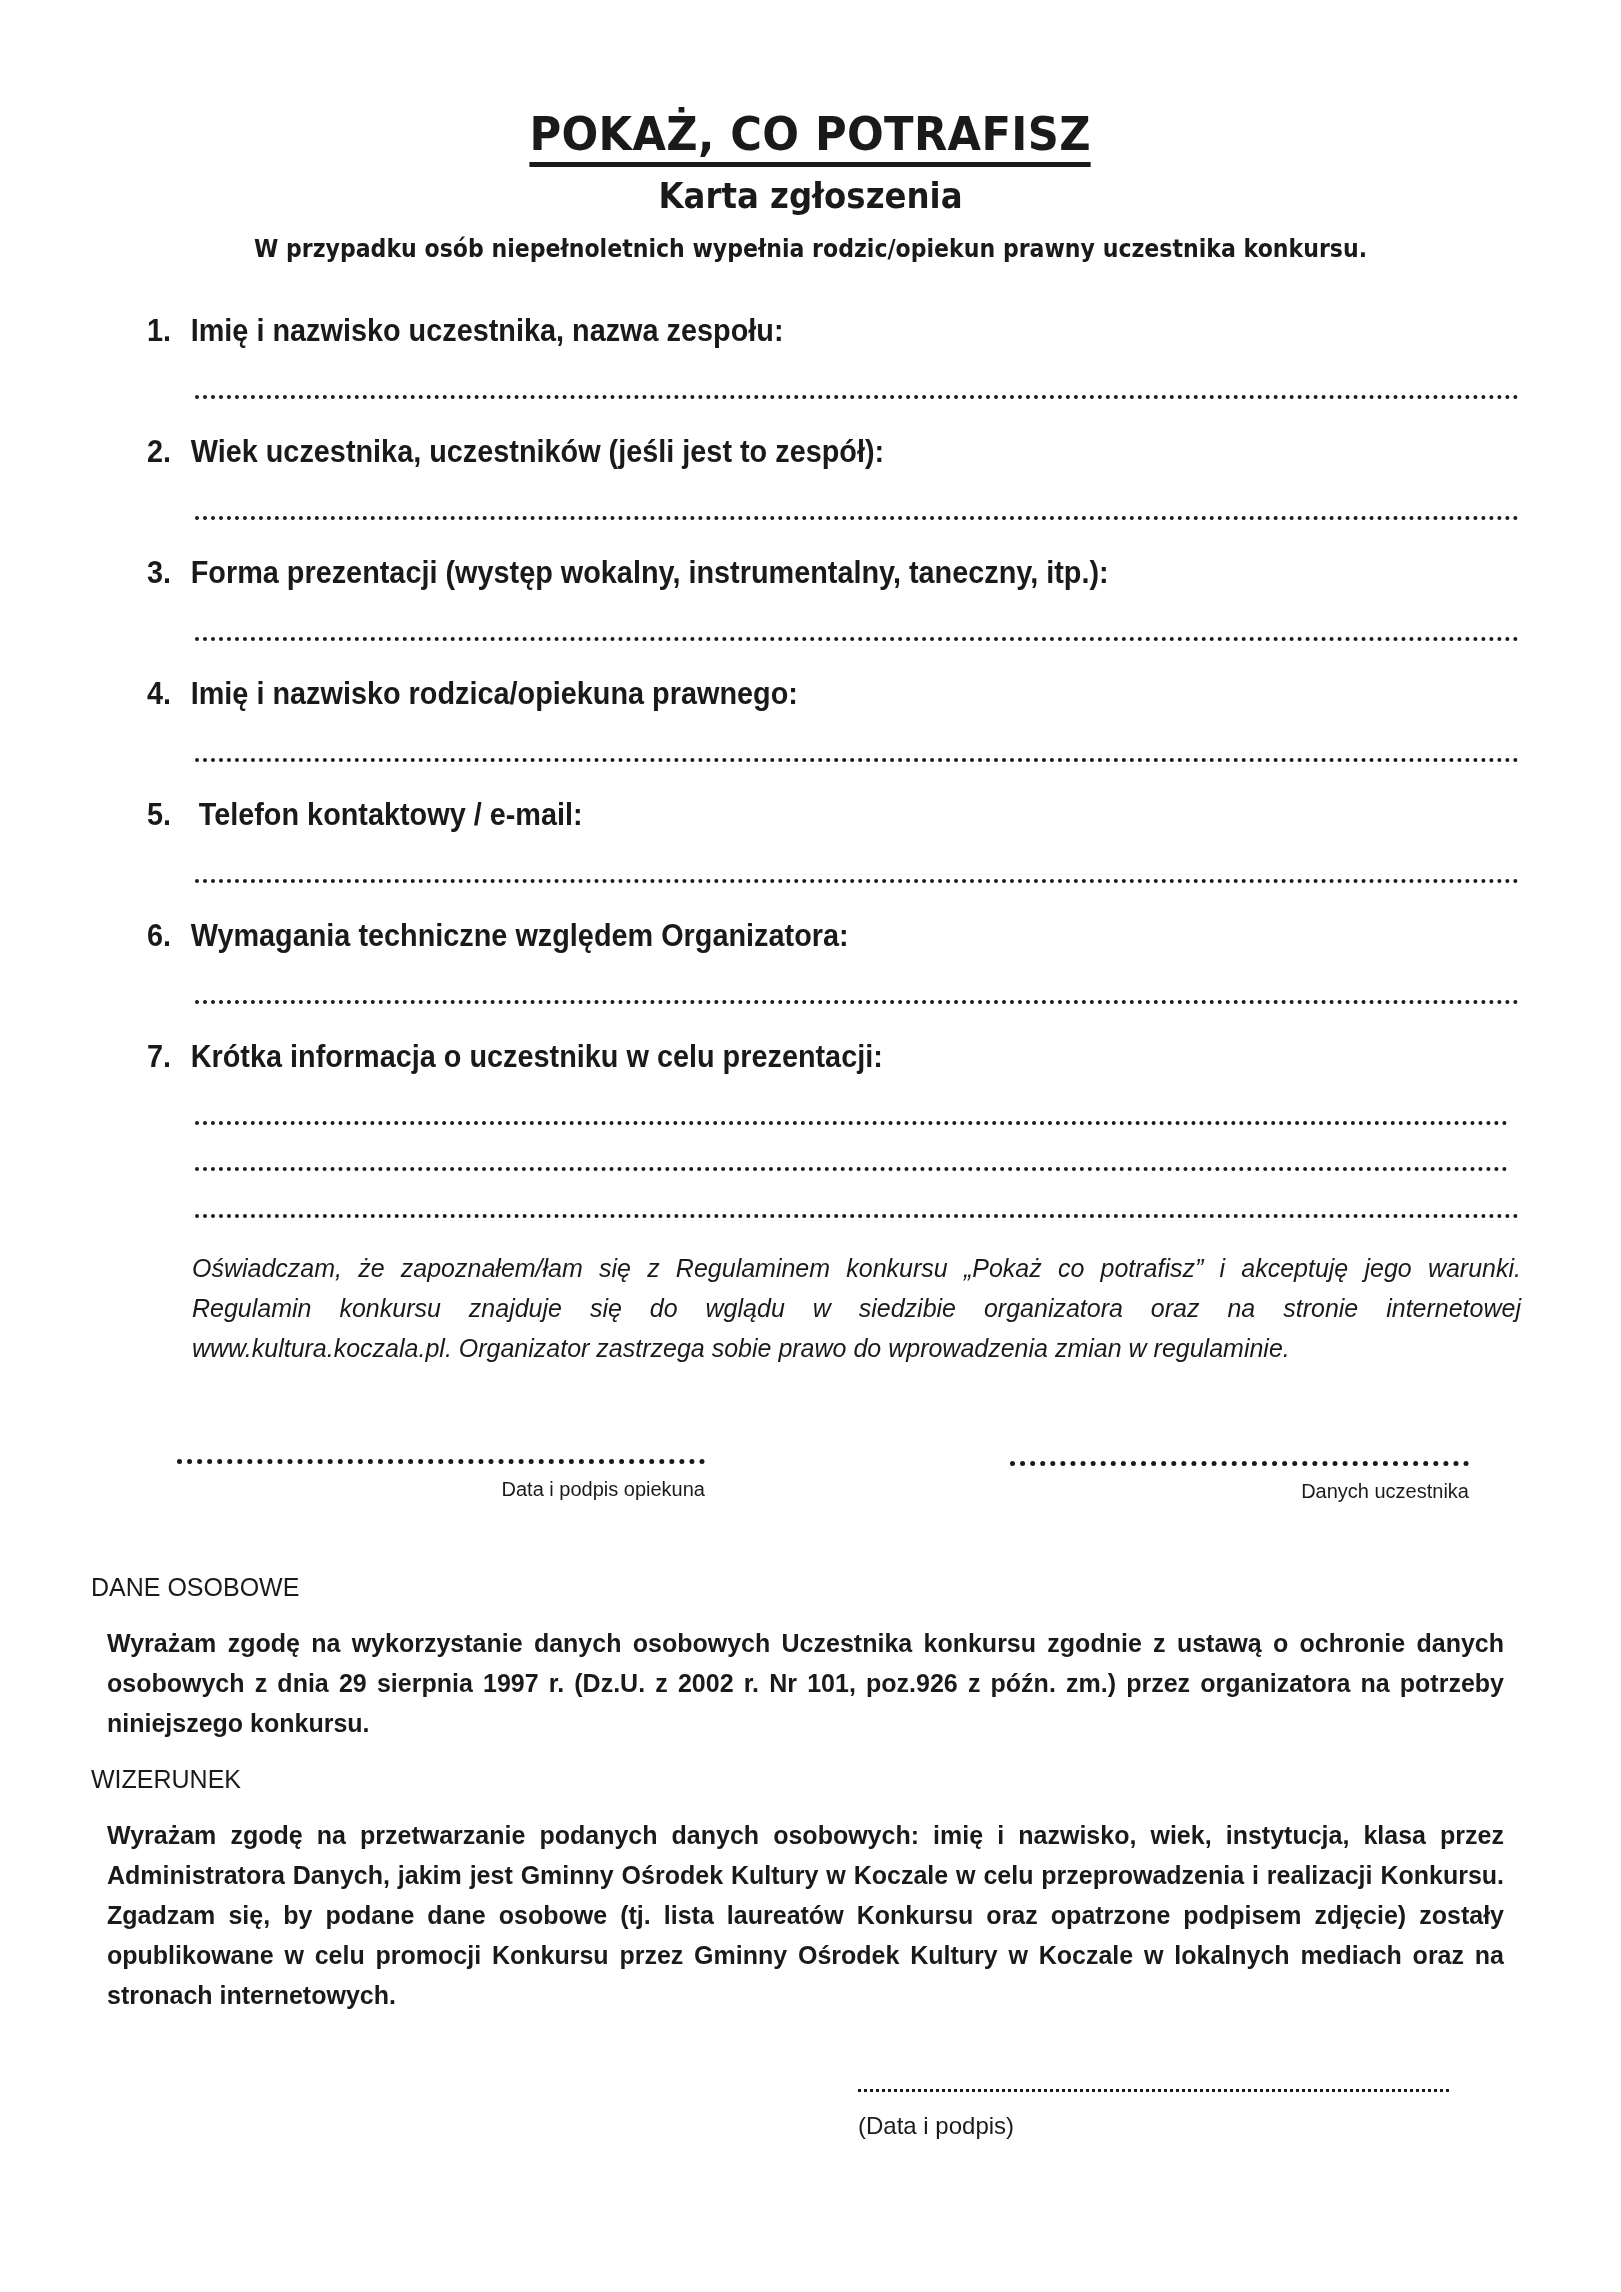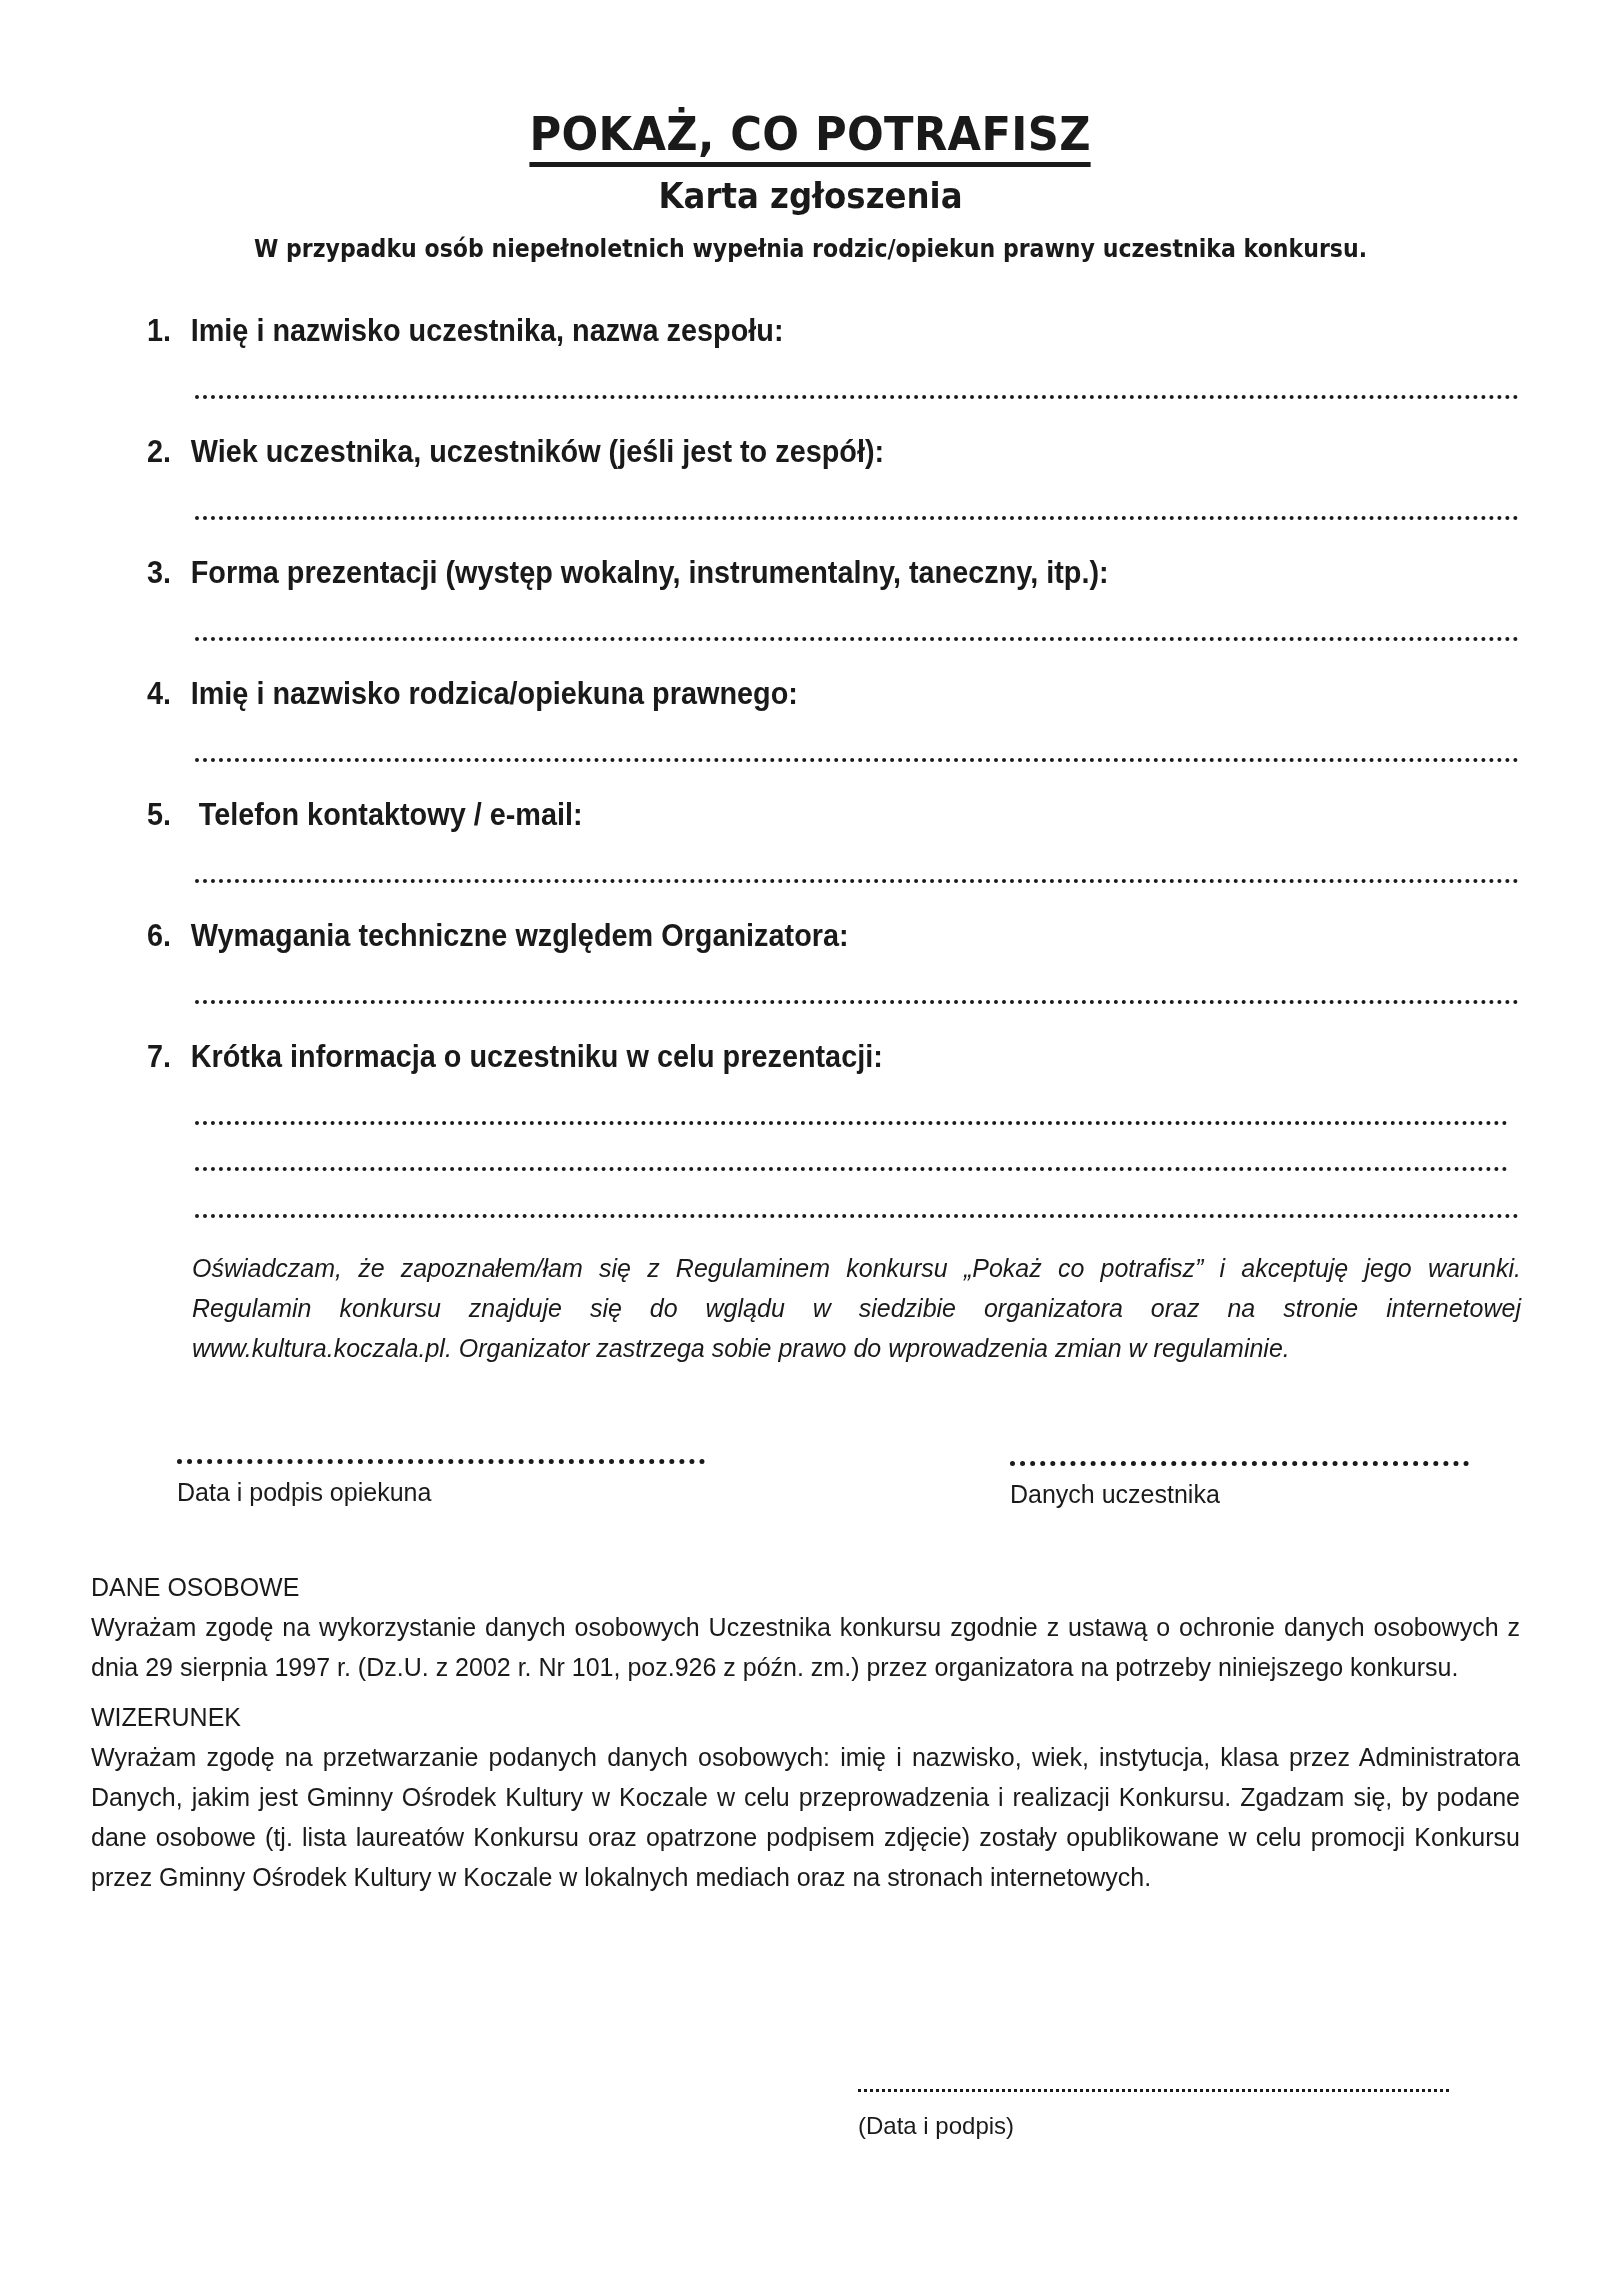--- a/index.html
+++ b/index.html
@@ -7,24 +7,24 @@
   .page { position:absolute; left:0; top:0; width:1621px; height:2293px; }
   .title { position:absolute; left:0; width:1621px; top:106px; text-align:center; font-family:"DejaVu Sans", sans-serif; font-weight:bold; font-size:47px; letter-spacing:0.4px; }
   .title span { border-bottom:5.4px solid #1a1a1a; padding-bottom:0px; display:inline-block; line-height:56px; transform:scaleX(0.92); }
   .subtitle { position:absolute; left:0; width:1621px; top:175px; text-align:center; font-family:"DejaVu Sans", sans-serif; font-weight:bold; font-size:36px; transform:scaleX(0.9); }
   .note { position:absolute; left:0; width:1621px; top:235px; text-align:center; font-family:"DejaVu Sans", sans-serif; font-weight:bold; font-size:24px; transform:scaleX(0.92); }
   .item { position:absolute; left:147px; font-family:"Liberation Sans", sans-serif; font-weight:bold; font-size:31px; transform-origin:left center; transform:scaleX(0.93); white-space:nowrap; }
   .item .num { display:inline-block; width:47px; }
   .dots { position:absolute; left:195px; height:5.4px; border-bottom:4.5px dotted #1a1a1a; }
   .para { position:absolute; left:192px; width:1329px; font-size:25px; line-height:40px; text-align:justify; text-align-last:left;font-style:italic; }
   .sigdots { position:absolute; height:5.4px; border-bottom:5.4px dotted #1a1a1a; }
-  .siglabel { position:absolute; font-size:25px; text-align:left; }
+  .siglabel { position:absolute; font-size:20px; text-align:right; }
   .sec { position:absolute; left:91px; width:1429px; font-size:25px; line-height:40px; text-align:justify; }
   .sec .head { display:block; text-align:left;margin-top:10px; }
-  .sec p { margin:0; text-align:justify; text-align-last:left; }
+  .sec p { margin:16px; text-align:justify; text-align-last:left;font-weight:bold; }
   .finaldots { position:absolute; left:858px; width:591px; height:3.6px; border-bottom:3.6px dotted #1a1a1a; top:2085px; }
   .finallabel { position:absolute; left:858px; width:591px; top:2112px; font-size:24px; text-align:left; }
 </style>
 </head>
 <body>
 
 <div class="page">
 
   <div class="title"><span>POKAŻ, CO POTRAFISZ</span></div>
   <div class="subtitle">Karta zgłoszenia</div>

